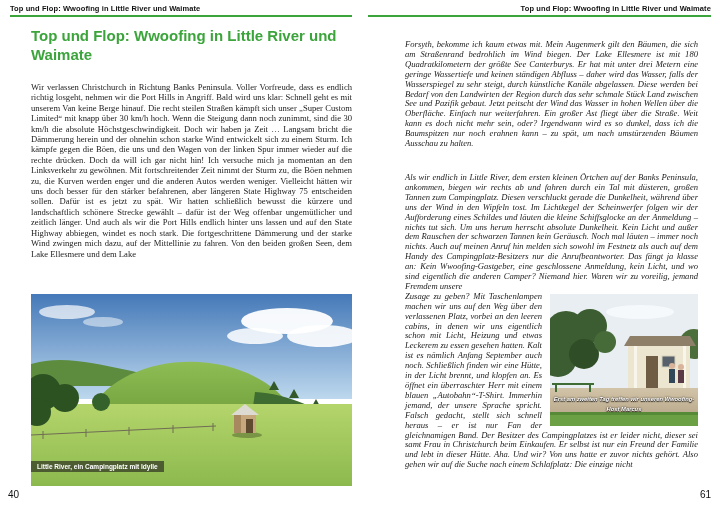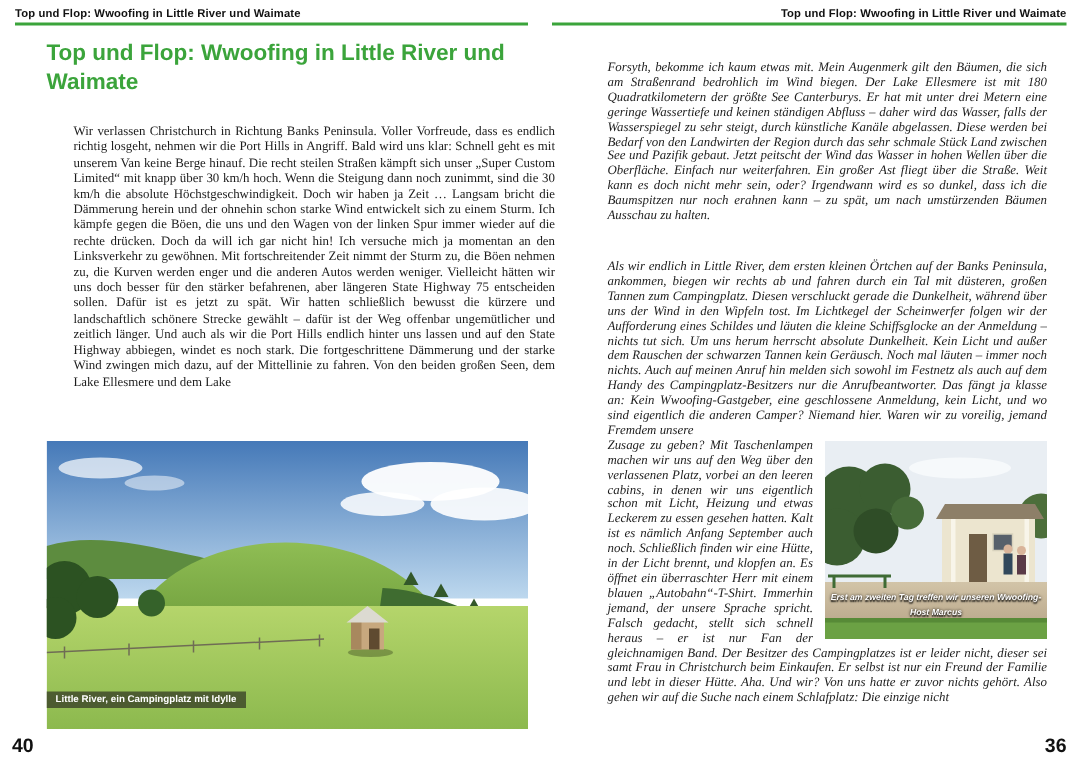--- a/index.html
+++ b/index.html
@@ -14,38 +14,38 @@
   .running-header.right { right:9px; text-align:right; }
   .rule { position:absolute; top:15px; height:2px; background:var(--accent); }
   .rule.left  { left:10px;  width:342px; }
   .rule.right { left:368px; width:343px; }
 
   .chapter-title { position:absolute; left:31px; top:26px; width:324px;
     font-family:"Liberation Sans", sans-serif; font-weight:bold;
     font-size:15px; line-height:19px; color:var(--accent); }
 
   .body-text { text-align:justify; font-size:8.6px; color:#1c1c1c; }
-  .left-body { position:absolute; left:49px; top:82px; width:321px; line-height:10.4px; }
+  .left-body { position:absolute; left:31px; top:82px; width:321px; line-height:10.4px; }
   .right-body { position:absolute; left:405px; top:40px; width:293px; line-height:9.9px;font-style:italic; }
   .right-body p + p { margin-top:24px; }
 
   figure.photo { position:relative; overflow:hidden; }
   .left-photo { position:absolute; left:31px; top:294px; width:321px; height:192px; }
   .right-photo { float:right; width:148px; height:132px; margin:2px 0 3px 8px; position:relative; }
   figure.photo svg { display:block; width:100%; height:100%; }
 
   .photo-caption { position:absolute; font-family:"Liberation Sans", sans-serif;
     font-weight:bold; color:#ffffff; }
   .left-photo .photo-caption { left:0; bottom:14px; font-size:6.5px; padding:2px 6px;
     background:rgba(48,52,34,.72); }
   .right-photo .photo-caption { left:2px; right:2px; bottom:11px; font-size:5.8px;
     text-align:center; text-shadow:0 0 2px rgba(0,0,0,.95), 0 1px 1px rgba(0,0,0,.8); }
 
   .page-number { position:absolute; top:489px; font-family:"Liberation Sans", sans-serif;
-    font-weight:bold; font-size:13px; color:#111; }
+    font-weight:normal; font-size:10px; color:#111; }
   .page-number.left  { left:8px; }
   .page-number.right { right:9px; }
 </style>
 </head>
 <body>
 
 <div class="spread">
 
   <div class="running-header left">Top und Flop: Wwoofing in Little River und Waimate</div>
   <div class="running-header right">Top und Flop: Wwoofing in Little River und Waimate</div>
@@ -163,15 +163,15 @@
           </g>
           <rect x="0" y="118" width="148" height="14" fill="#6ba144"></rect>
           <rect x="0" y="118" width="148" height="3" fill="#578a37"></rect>
         </svg>
         <figcaption class="photo-caption">Erst am zweiten Tag treffen wir unseren Wwoofing-Host Marcus</figcaption>
       </figure>
       <span>Zusage zu geben? Mit Taschenlampen machen wir uns auf den Weg über den verlassenen Platz, vorbei an den leeren cabins, in denen wir uns eigentlich schon mit Licht, Heizung und etwas Leckerem zu essen gesehen hatten. Kalt ist es nämlich Anfang September auch noch. Schließlich finden wir eine Hütte, in der Licht brennt, und klopfen an. Es öffnet ein überraschter Herr mit einem blauen „Autobahn“-T-Shirt. Immerhin jemand, der unsere Sprache spricht. Falsch gedacht, stellt sich schnell heraus – er ist nur Fan der gleichnamigen Band. Der Besitzer des Campingplatzes ist er leider nicht, dieser sei samt Frau in Christchurch beim Einkaufen. Er selbst ist nur ein Freund der Familie und lebt in dieser Hütte. Aha. Und wir? Von uns hatte er zuvor nichts gehört. Also gehen wir auf die Suche nach einem Schlafplatz: Die einzige nicht</span>
     <p></p>
   </div>
 
-  <div class="page-number right">36</div>
+  <div class="page-number right">61</div>
 
 </div>
 
 </body></html>

